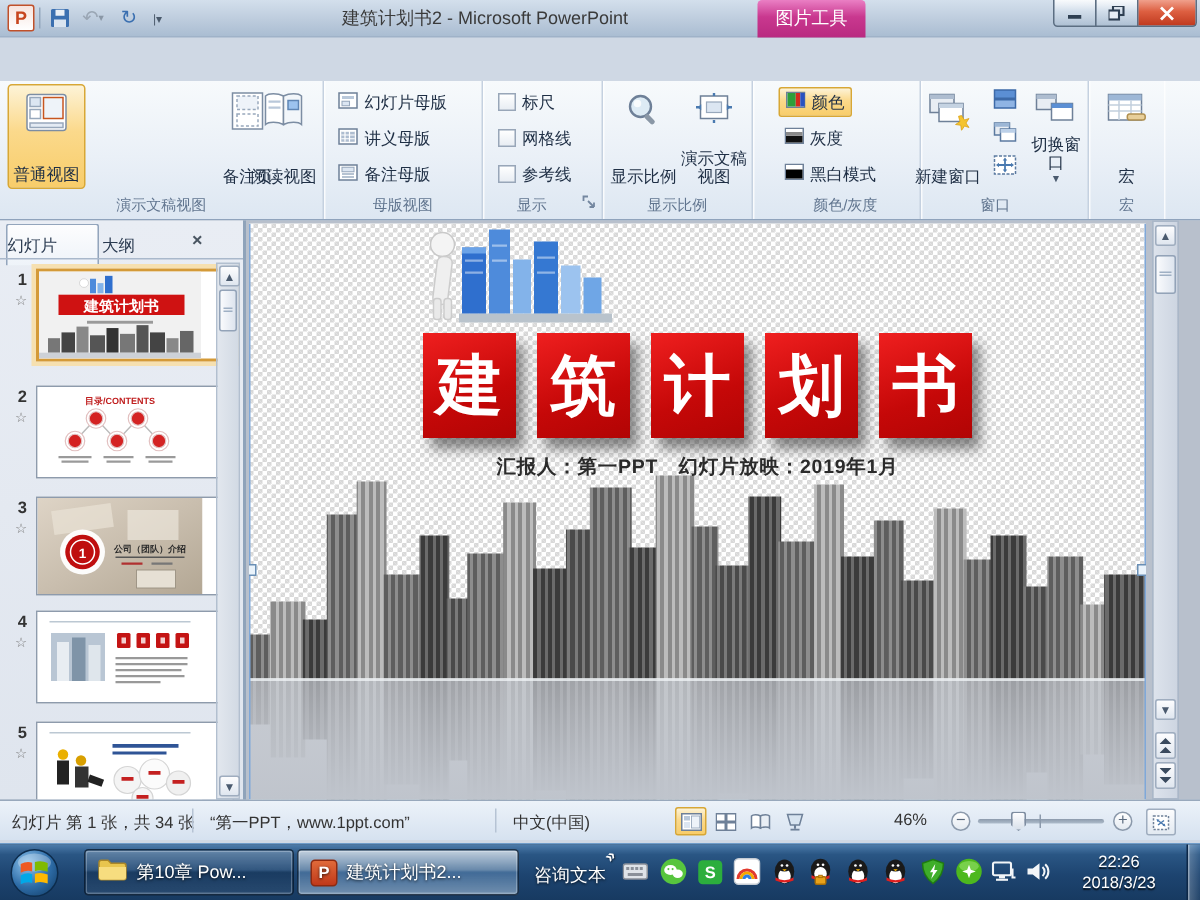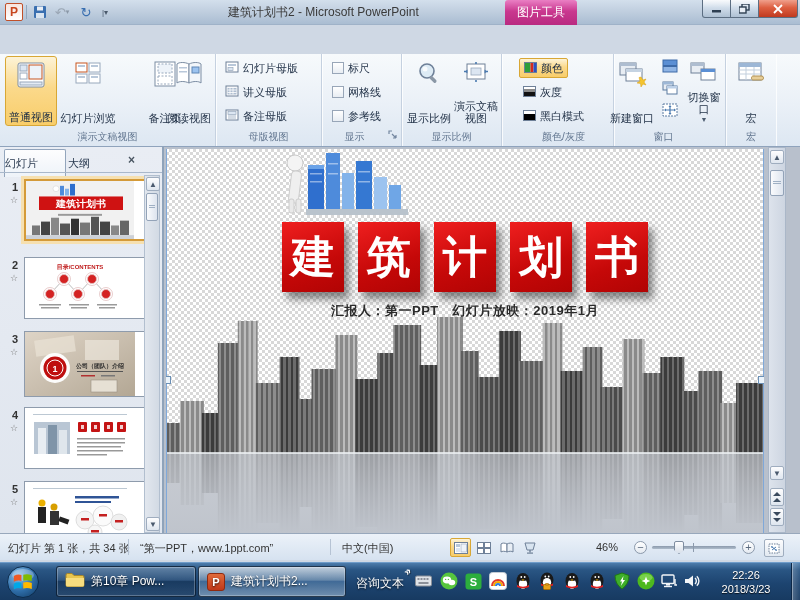--- a/index.html
+++ b/index.html
@@ -101,33 +101,20 @@
     <div class="ab grp" style="left:0;width:216px;">
       <div class="bigbtn sel" style="left:5px;width:52px;">
         <span><svg width="28" height="26" viewBox="0 0 28 26">
               <rect x="1" y="1" width="26" height="24" rx="2" fill="#fff" stroke="#7c8da3"></rect>
               <rect x="3" y="3" width="7" height="6" fill="#dce6f2" stroke="#98a8bc"></rect>
               <rect x="3" y="11" width="7" height="6" fill="#fff" stroke="#98a8bc"></rect>
               <rect x="12" y="3" width="13" height="14" fill="#eef3f9" stroke="#c7551f"></rect>
               <rect x="3" y="20" width="22" height="3" fill="#e4ebf4" stroke="#98a8bc"></rect>
             </svg></span>
         <span class="lbl">普通视图</span>
-      </div>
-      <div class="bigbtn" style="left:59px;width:58px;">
-        <span><svg width="28" height="26" viewBox="0 0 28 26">
-              <rect x="2" y="2" width="11" height="9" fill="#fff" stroke="#c7551f"></rect>
-              <rect x="15" y="2" width="11" height="9" fill="#fff" stroke="#98a8bc"></rect>
-              <rect x="2" y="13" width="11" height="9" fill="#fff" stroke="#98a8bc"></rect>
-              <rect x="15" y="13" width="11" height="9" fill="#fff" stroke="#98a8bc"></rect>
-              <rect x="4" y="4" width="7" height="2" fill="#b9c8da"></rect>
-              <rect x="17" y="4" width="7" height="2" fill="#b9c8da"></rect>
-              <rect x="4" y="15" width="7" height="2" fill="#b9c8da"></rect>
-              <rect x="17" y="15" width="7" height="2" fill="#b9c8da"></rect>
-            </svg></span>
-        <span class="lbl">幻灯片浏览</span>
       </div>
       <div class="bigbtn" style="left:119px;width:44px;margin-left:24px;">
         <span><svg width="24" height="26" viewBox="0 0 24 26">
               <rect x="2" y="1" width="20" height="24" fill="#fff" stroke="#7c8da3"></rect>
               <rect x="5" y="3" width="14" height="9" fill="#eef3f9" stroke="#98a8bc" stroke-dasharray="2 1.5"></rect>
               <rect x="5" y="15" width="14" height="8" fill="none" stroke="#98a8bc" stroke-dasharray="2 1.5"></rect>
             </svg></span>
         <span class="lbl">备注页</span>
       </div>
       <div class="bigbtn" style="left:165px;width:48px;">

